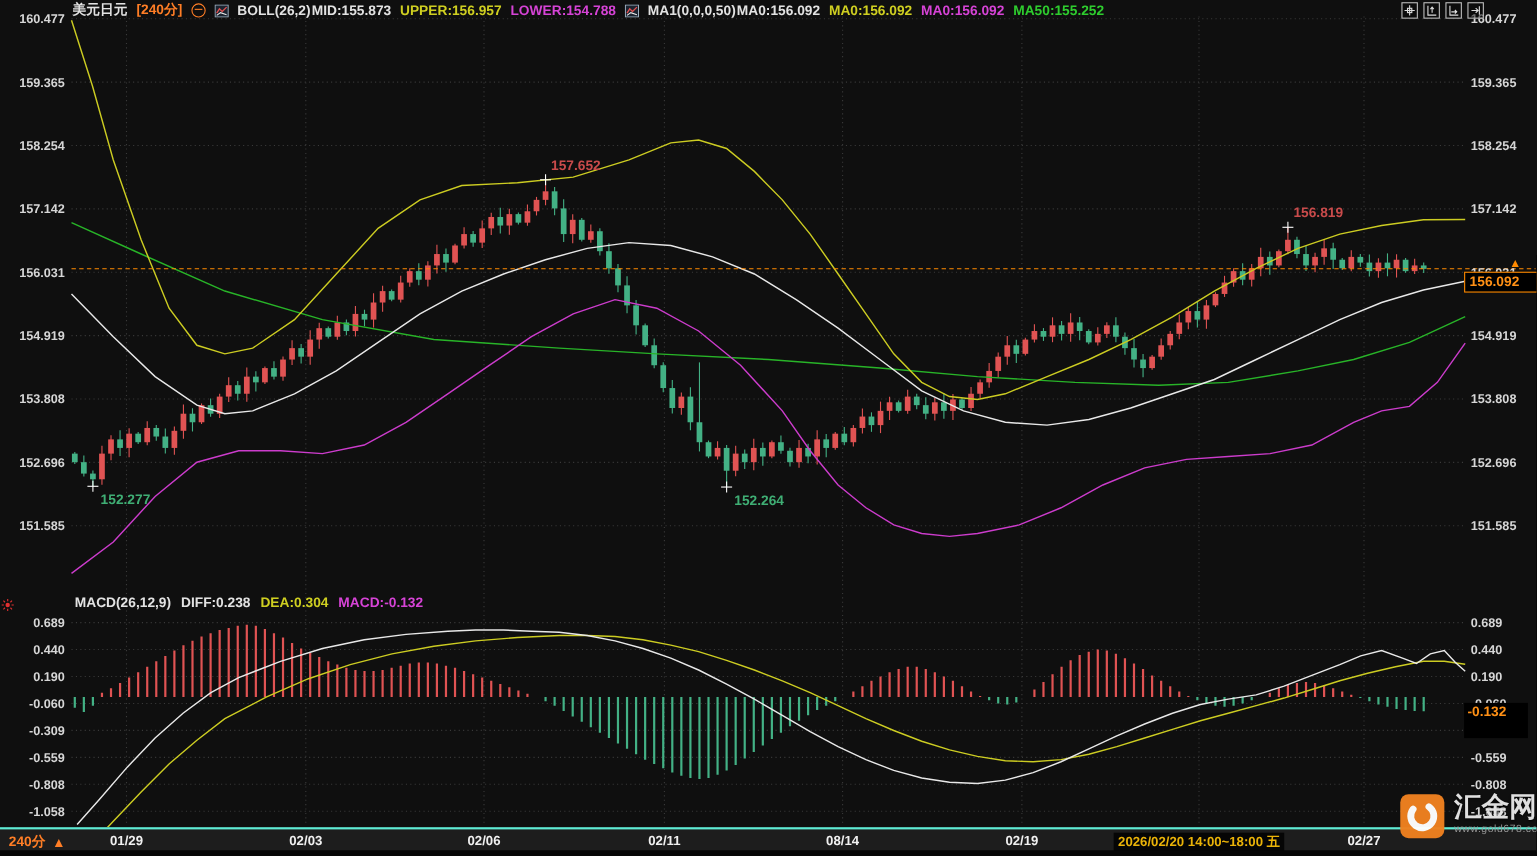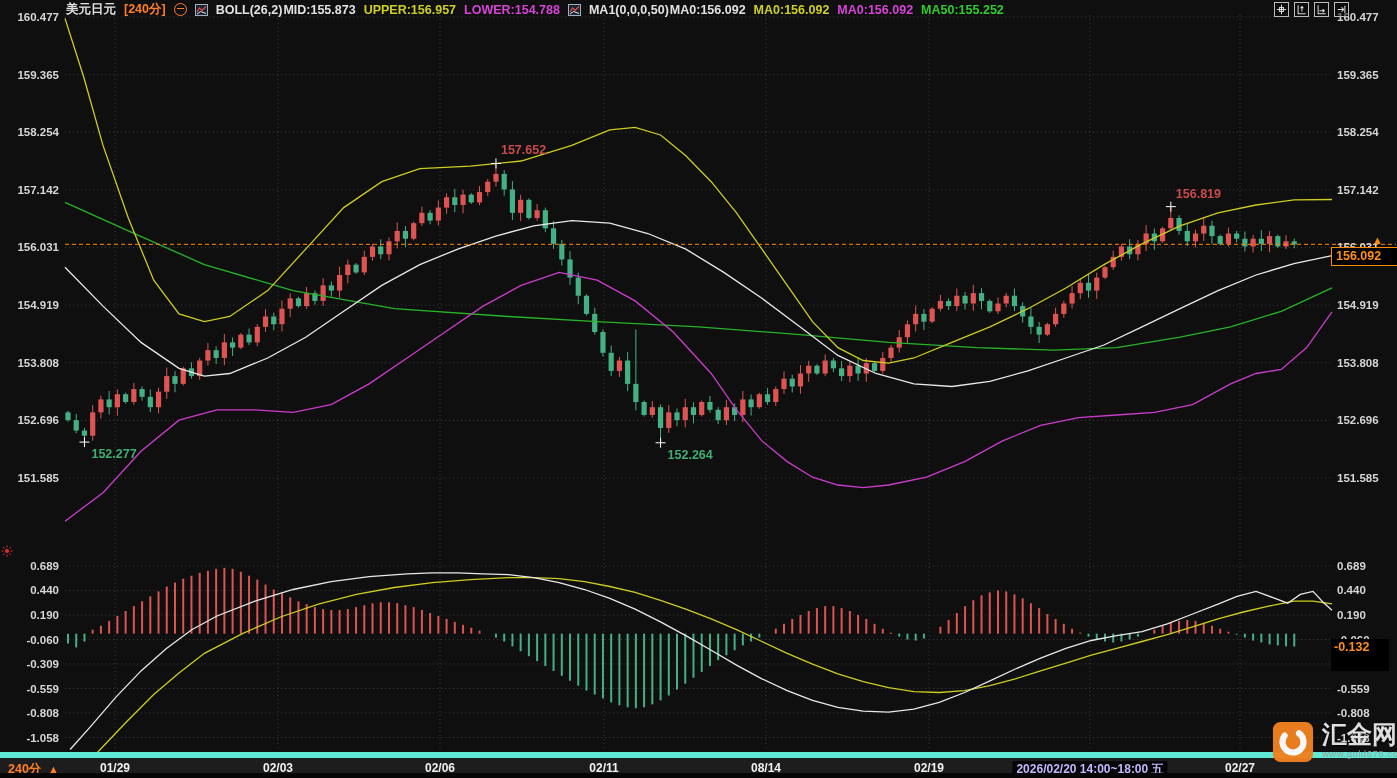--- a/index.html
+++ b/index.html
@@ -25,23 +25,23 @@
             padding-left:4px;z-index:4;}
   .price-arrow{position:absolute;left:1372px;top:234px;color:#ff8a00;font-size:11px;z-index:5;}
   .macdbox{position:absolute;left:1331px;top:639px;width:55px;height:32px;background:#000;
            color:#ff9015;font-size:12.5px;font-weight:700;line-height:16px;padding-left:3px;z-index:4;}
   
   .macd-hdr{position:absolute;left:68px;top:541px;display:flex;gap:9px;font-size:12.5px;
             font-weight:700;z-index:5;white-space:nowrap;}
   .live{position:absolute;left:1px;top:543px;z-index:5;}
   
   .xbar{position:absolute;left:0;top:752px;width:1397px;height:21px;background:#1d1d1d;
-        border-top:6px solid #5eead4;z-index:6;}
+        border-top:2px solid #5eead4;z-index:6;}
   .xtick{position:absolute;top:3px;transform:translateX(-50%);color:#f0f0f0;font-size:12px;font-weight:700;white-space:nowrap;}
-  .xtick.hl{color:#c4b5fd;background:#050505;padding:0 4px;}
+  .xtick.hl{color:#eab308;background:#050505;padding:0 4px;}
   .tf{position:absolute;left:8px;top:3px;color:#ff7e26;font-size:12.5px;font-weight:700;
       display:flex;gap:6px;align-items:center;z-index:7;}
   .bstrip{position:absolute;left:0;top:773px;width:1397px;height:5px;background:#050505;z-index:6;}
   
   .wm{position:absolute;left:1272px;top:721px;display:flex;gap:8px;z-index:8;align-items:flex-start;opacity:.97;}
   .wm-txt{display:flex;flex-direction:column;}
   .wm-title{font-size:25px;font-weight:700;color:#e6e6e6;line-height:26px;text-shadow:0 1px 2px #000;}
   .wm-url{font-size:9.5px;color:#9a9a9a;letter-spacing:.5px;margin-top:1px;}
 </style>
 </head>
@@ -659,20 +659,26 @@
   <div class="pricebox">156.092</div>
 
   <span class="live">
     <svg width="12" height="12" viewBox="0 0 12 12">
         <circle cx="6" cy="6" r="2" fill="#e23030"></circle>
         <g stroke="#e23030" stroke-width="1">
           <path d="M6 0.5v2M6 9.5v2M0.5 6h2M9.5 6h2M2.1 2.1l1.4 1.4M8.5 8.5l1.4 1.4M9.9 2.1L8.5 3.5M3.5 8.5L2.1 9.9"></path>
         </g>
       </svg>
   </span>
+  <div class="macd-hdr">
+    <span class="w">MACD(26,12,9)</span>
+    <span class="w">DIFF:0.238</span>
+    <span class="y">DEA:0.304</span>
+    <span class="m">MACD:-0.132</span>
+  </div>
   <div class="macdbox">-0.132</div>
 
   <div class="xbar" id="xbar">
     <span class="tf">
       <span>240分</span>
       <span>▲</span>
     </span>
   <span class="xtick" style="left: 115px;">01/29</span>
       <span class="xtick" style="left: 278px;">02/03</span>
       <span class="xtick" style="left: 440px;">02/06</span>

